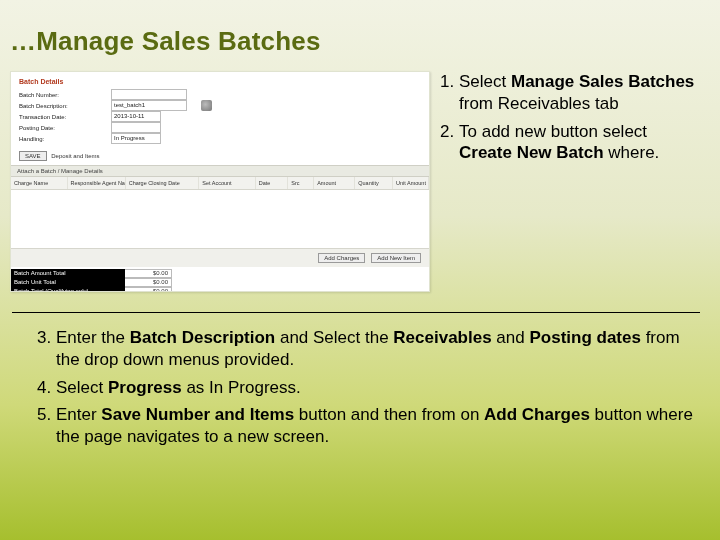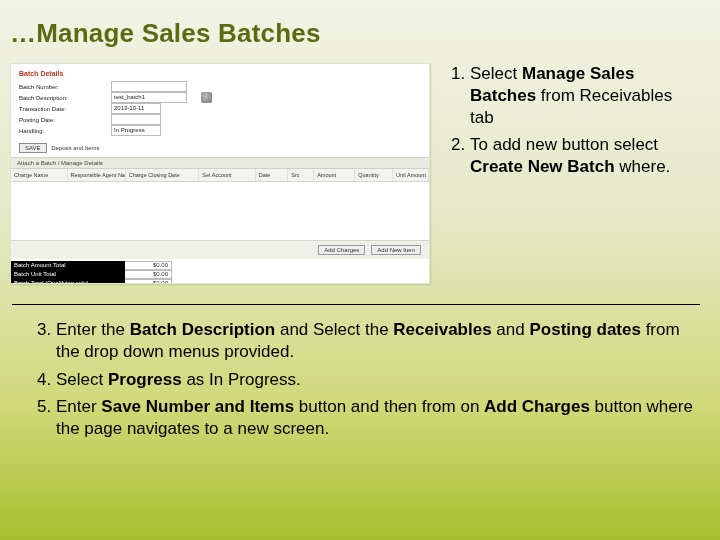--- a/index.html
+++ b/index.html
@@ -4,26 +4,26 @@
 <style>
   html,body{margin:0;padding:0}
   body{
     width:720px;height:540px;
     font-family:Arial,Helvetica,sans-serif;
     background:linear-gradient(to bottom,#f2f3e4 0%,#e6e9c8 40%,#cfd979 75%,#a6bf2e 100%);
     color:#000;
     box-sizing:border-box;
     position:relative;
   }
-  .slide{padding:16px 18px 0 10px;box-sizing:border-box;width:100%;height:100%}
+  .slide{padding:24px 18px 0 10px;box-sizing:border-box;width:100%;height:100%}
   .title{
     font-size:26px;font-weight:bold;color:#5a6b12;
     margin:2px 0 14px 0;letter-spacing:.2px;
   }
-  .upper{display:flex;gap:12px;align-items:flex-start}
+  .upper{display:flex;gap:1px;align-items:flex-start}
   .screenshot{
     width:418px;height:219px;background:#fff;border:1px solid #e0e3d0;
     box-shadow:1px 1px 2px rgba(0,0,0,.12);
     font-size:6px;color:#333;position:relative;overflow:hidden;
   }
   
   .ss-top{padding:6px 8px 4px 8px}
   .ss-heading{color:#b23a1f;font-weight:bold;font-size:7px;margin-bottom:4px}
   .ss-row{display:flex;align-items:center;height:11px;gap:6px}
   .ss-label{width:86px;color:#222;font-size:6px}

